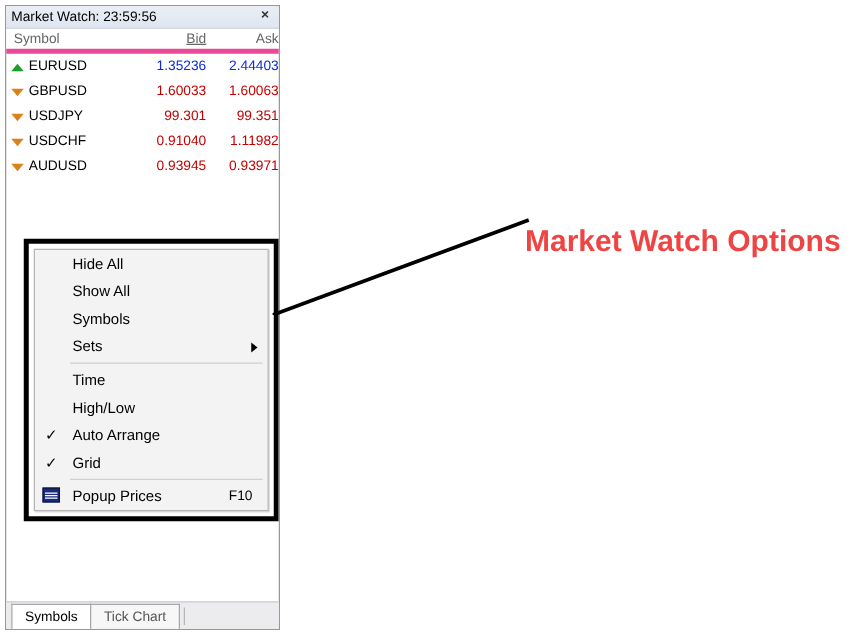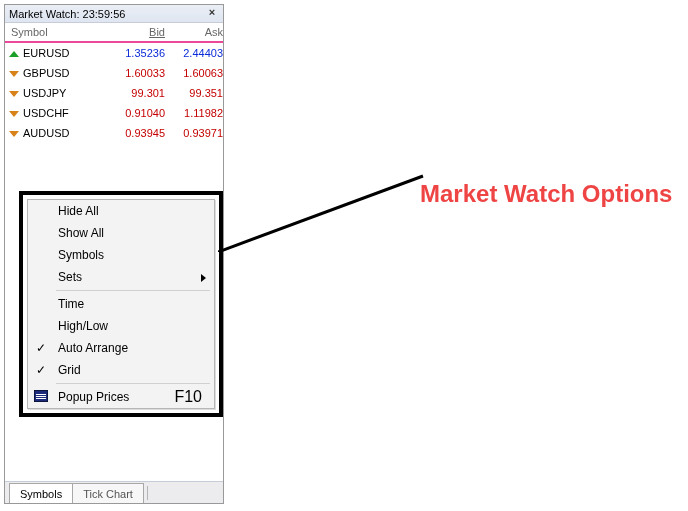--- a/index.html
+++ b/index.html
@@ -46,21 +46,21 @@
     font-size: 11px;
     cursor: pointer;
     color: #333;
     font-family: Arial, sans-serif;
     font-weight: bold;
   }
   .header-row {
     height: 20px;
     display: flex;
     align-items: center;
-    border-bottom: 2px solid #ec4899;
+    border-bottom: 4px solid #ec4899;
     color: #666;
     font-size: 11px;
     background: #fff;
   }
   .col-symbol { flex: 0 0 96px; padding-left: 6px; }
   .col-bid    { flex: 0 0 70px; text-align: right; padding-right: 6px; text-decoration: underline; }
   .col-ask    { flex: 0 0 60px; text-align: right; padding-right: 8px; }
   .body {
     flex: 1 1 auto;
     position: relative;
@@ -163,21 +163,21 @@
   .popup-icon::after {
     content: "";
     position: absolute;
     left: 1px; top: 3px;
     width: 10px; height: 1px;
     background: #fff;
     box-shadow: 0 2px 0 #fff, 0 4px 0 #fff;
   }
   .shortcut {
     margin-left: auto;
-    font-size: 16px;
+    font-size: 11px;
     color: #000;
   }
 
   
   .tabs {
     height: 22px;
     border-top: 1px solid #c6cdd8;
     background: #ececef;
     display: flex;
     align-items: flex-end;

